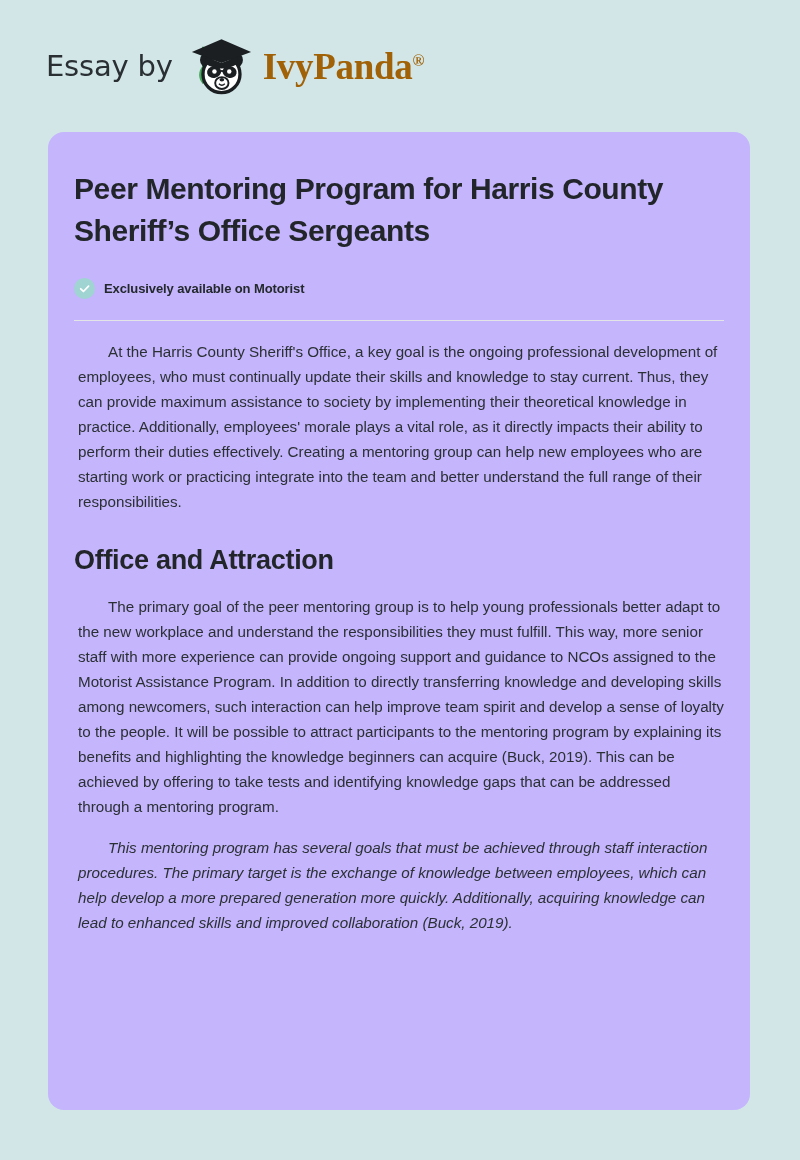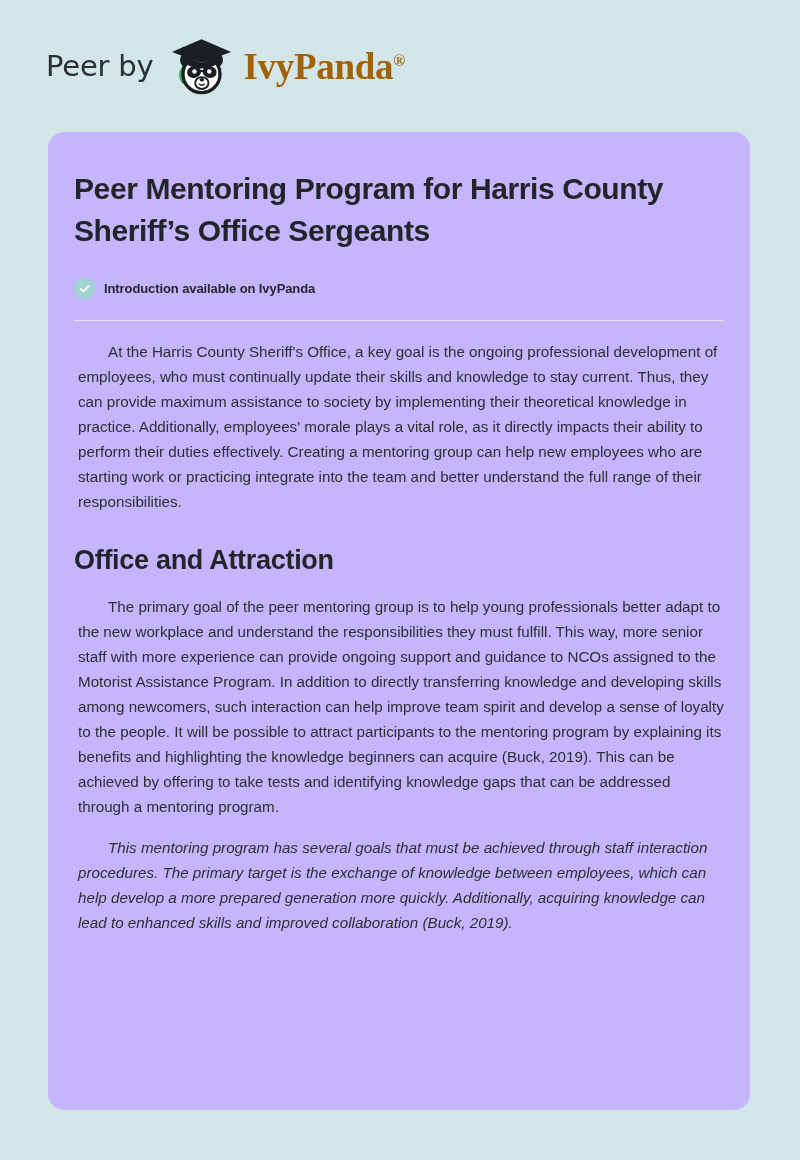--- a/index.html
+++ b/index.html
@@ -137,21 +137,21 @@
 
   
   #intro-heading { margin-top: 27px; }
   #goals-heading { margin-top: 30px; }
 </style>
 </head>
 <body>
 
 <header class="brand-bar">
   <div class="brand-lockup">
-    <span class="brand-essay-by">Peer by</span>
+    <span class="brand-essay-by">Essay by</span>
 
     <span class="brand-logo-mark">
       <svg viewBox="0 0 100 100" width="74" height="74" aria-hidden="true">
 
         <path d="M27 24 L27 52" stroke="#3e9b54" stroke-width="2.6" fill="none"></path>
         <path d="M27 50 c-7 6 -7 18 0 24 c7 -6 7 -18 0 -24 z" fill="#49a85f"></path>
         <path d="M27 52 L27 74" stroke="#2f7b41" stroke-width="1.2" fill="none"></path>
 
         <circle cx="34" cy="42" r="11" fill="#1b1f22"></circle>
         <circle cx="70" cy="42" r="11" fill="#1b1f22"></circle>
@@ -184,21 +184,21 @@
   <div class="doc-inner">
 
     <h1 class="doc-title">Peer Mentoring Program for Harris County Sheriff’s Office Sergeants</h1>
 
     <div class="exclusive-row">
       <span class="check-badge">
         <svg width="13" height="13" viewBox="0 0 24 24" aria-hidden="true">
           <path d="M5 12.5 L10 17.5 L19.5 7.5" stroke="#ffffff" stroke-width="3.2" fill="none" stroke-linecap="round" stroke-linejoin="round"></path>
         </svg>
       </span>
-      <span class="exclusive-label">Introduction available on IvyPanda</span>
+      <span class="exclusive-label">Exclusively available on Motorist</span>
     </div>
 
     <div class="divider"></div>
 
 
     <p class="body-para">At the Harris County Sheriff's Office, a key goal is the ongoing professional development of employees, who must continually update their skills and knowledge to stay current. Thus, they can provide maximum assistance to society by implementing their theoretical knowledge in practice. Additionally, employees' morale plays a vital role, as it directly impacts their ability to perform their duties effectively. Creating a mentoring group can help new employees who are starting work or practicing integrate into the team and better understand the full range of their responsibilities.</p>
 
     <h2 class="section-heading" id="goals-heading">Office and Attraction</h2>
 
     <p class="body-para">The primary goal of the peer mentoring group is to help young professionals better adapt to the new workplace and understand the responsibilities they must fulfill. This way, more senior staff with more experience can provide ongoing support and guidance to NCOs assigned to the Motorist Assistance Program. In addition to directly transferring knowledge and developing skills among newcomers, such interaction can help improve team spirit and develop a sense of loyalty to the people. It will be possible to attract participants to the mentoring program by explaining its benefits and highlighting the knowledge beginners can acquire (Buck, 2019). This can be achieved by offering to take tests and identifying knowledge gaps that can be addressed through a mentoring program.</p>

